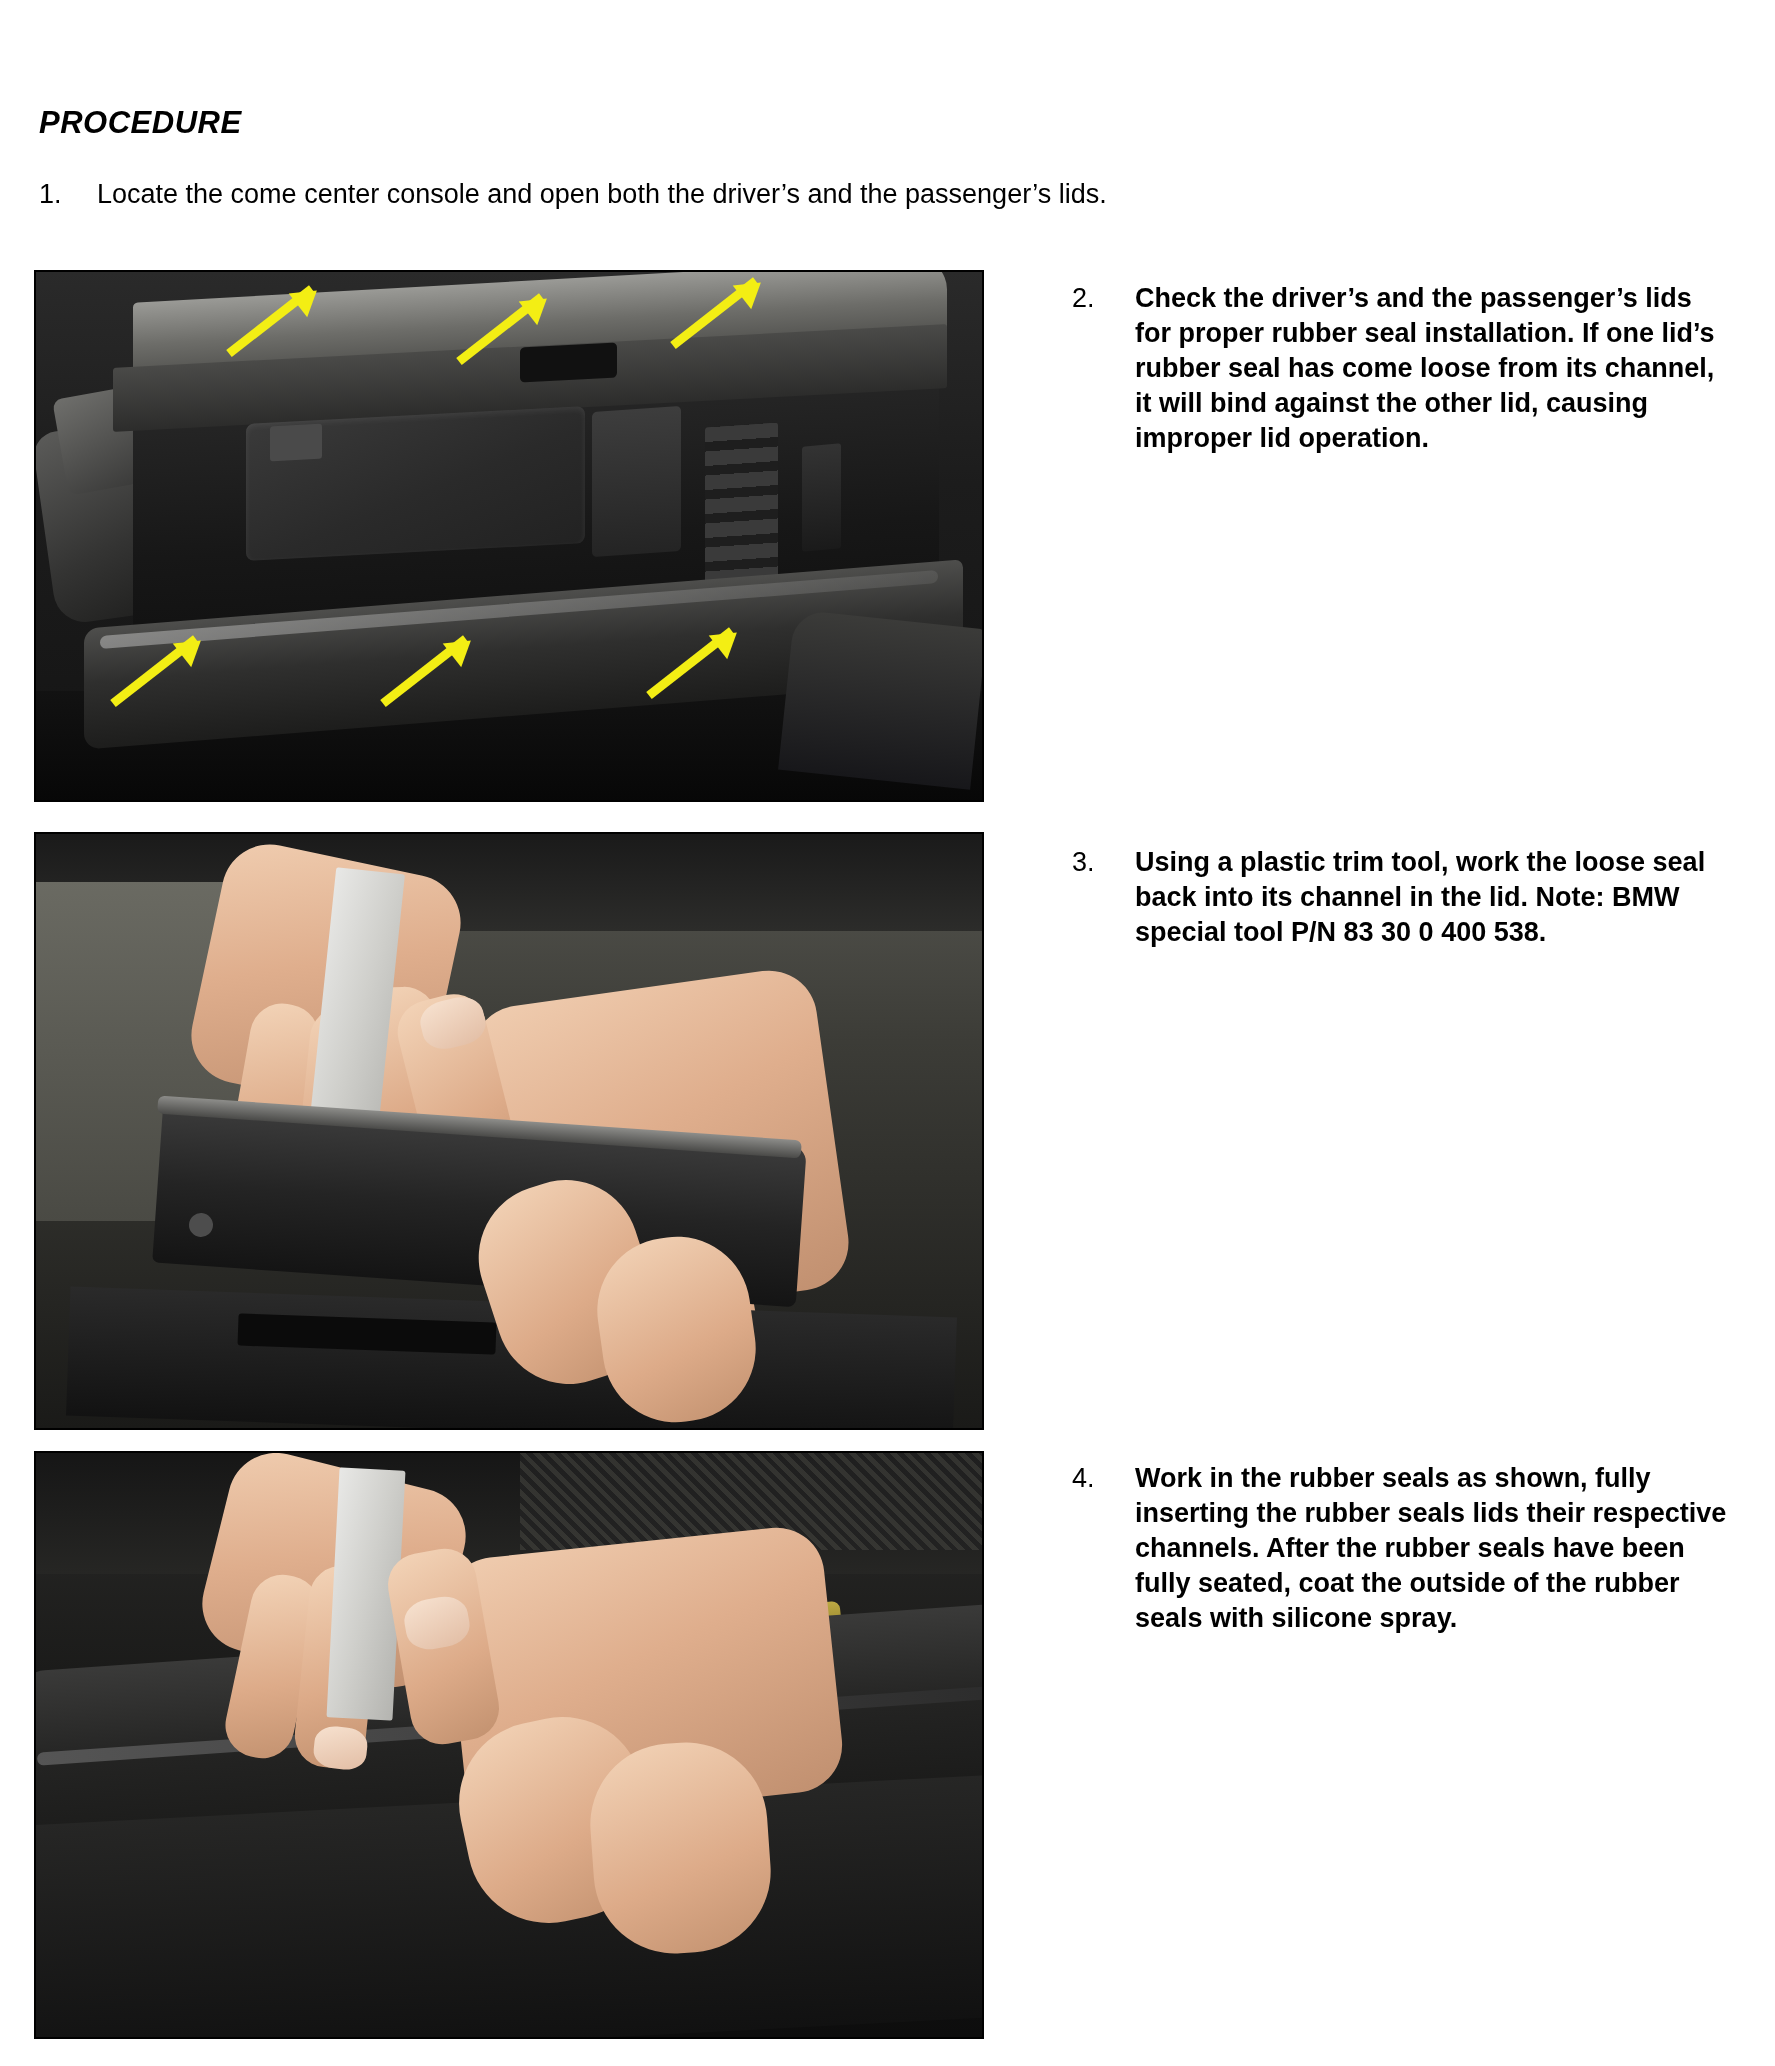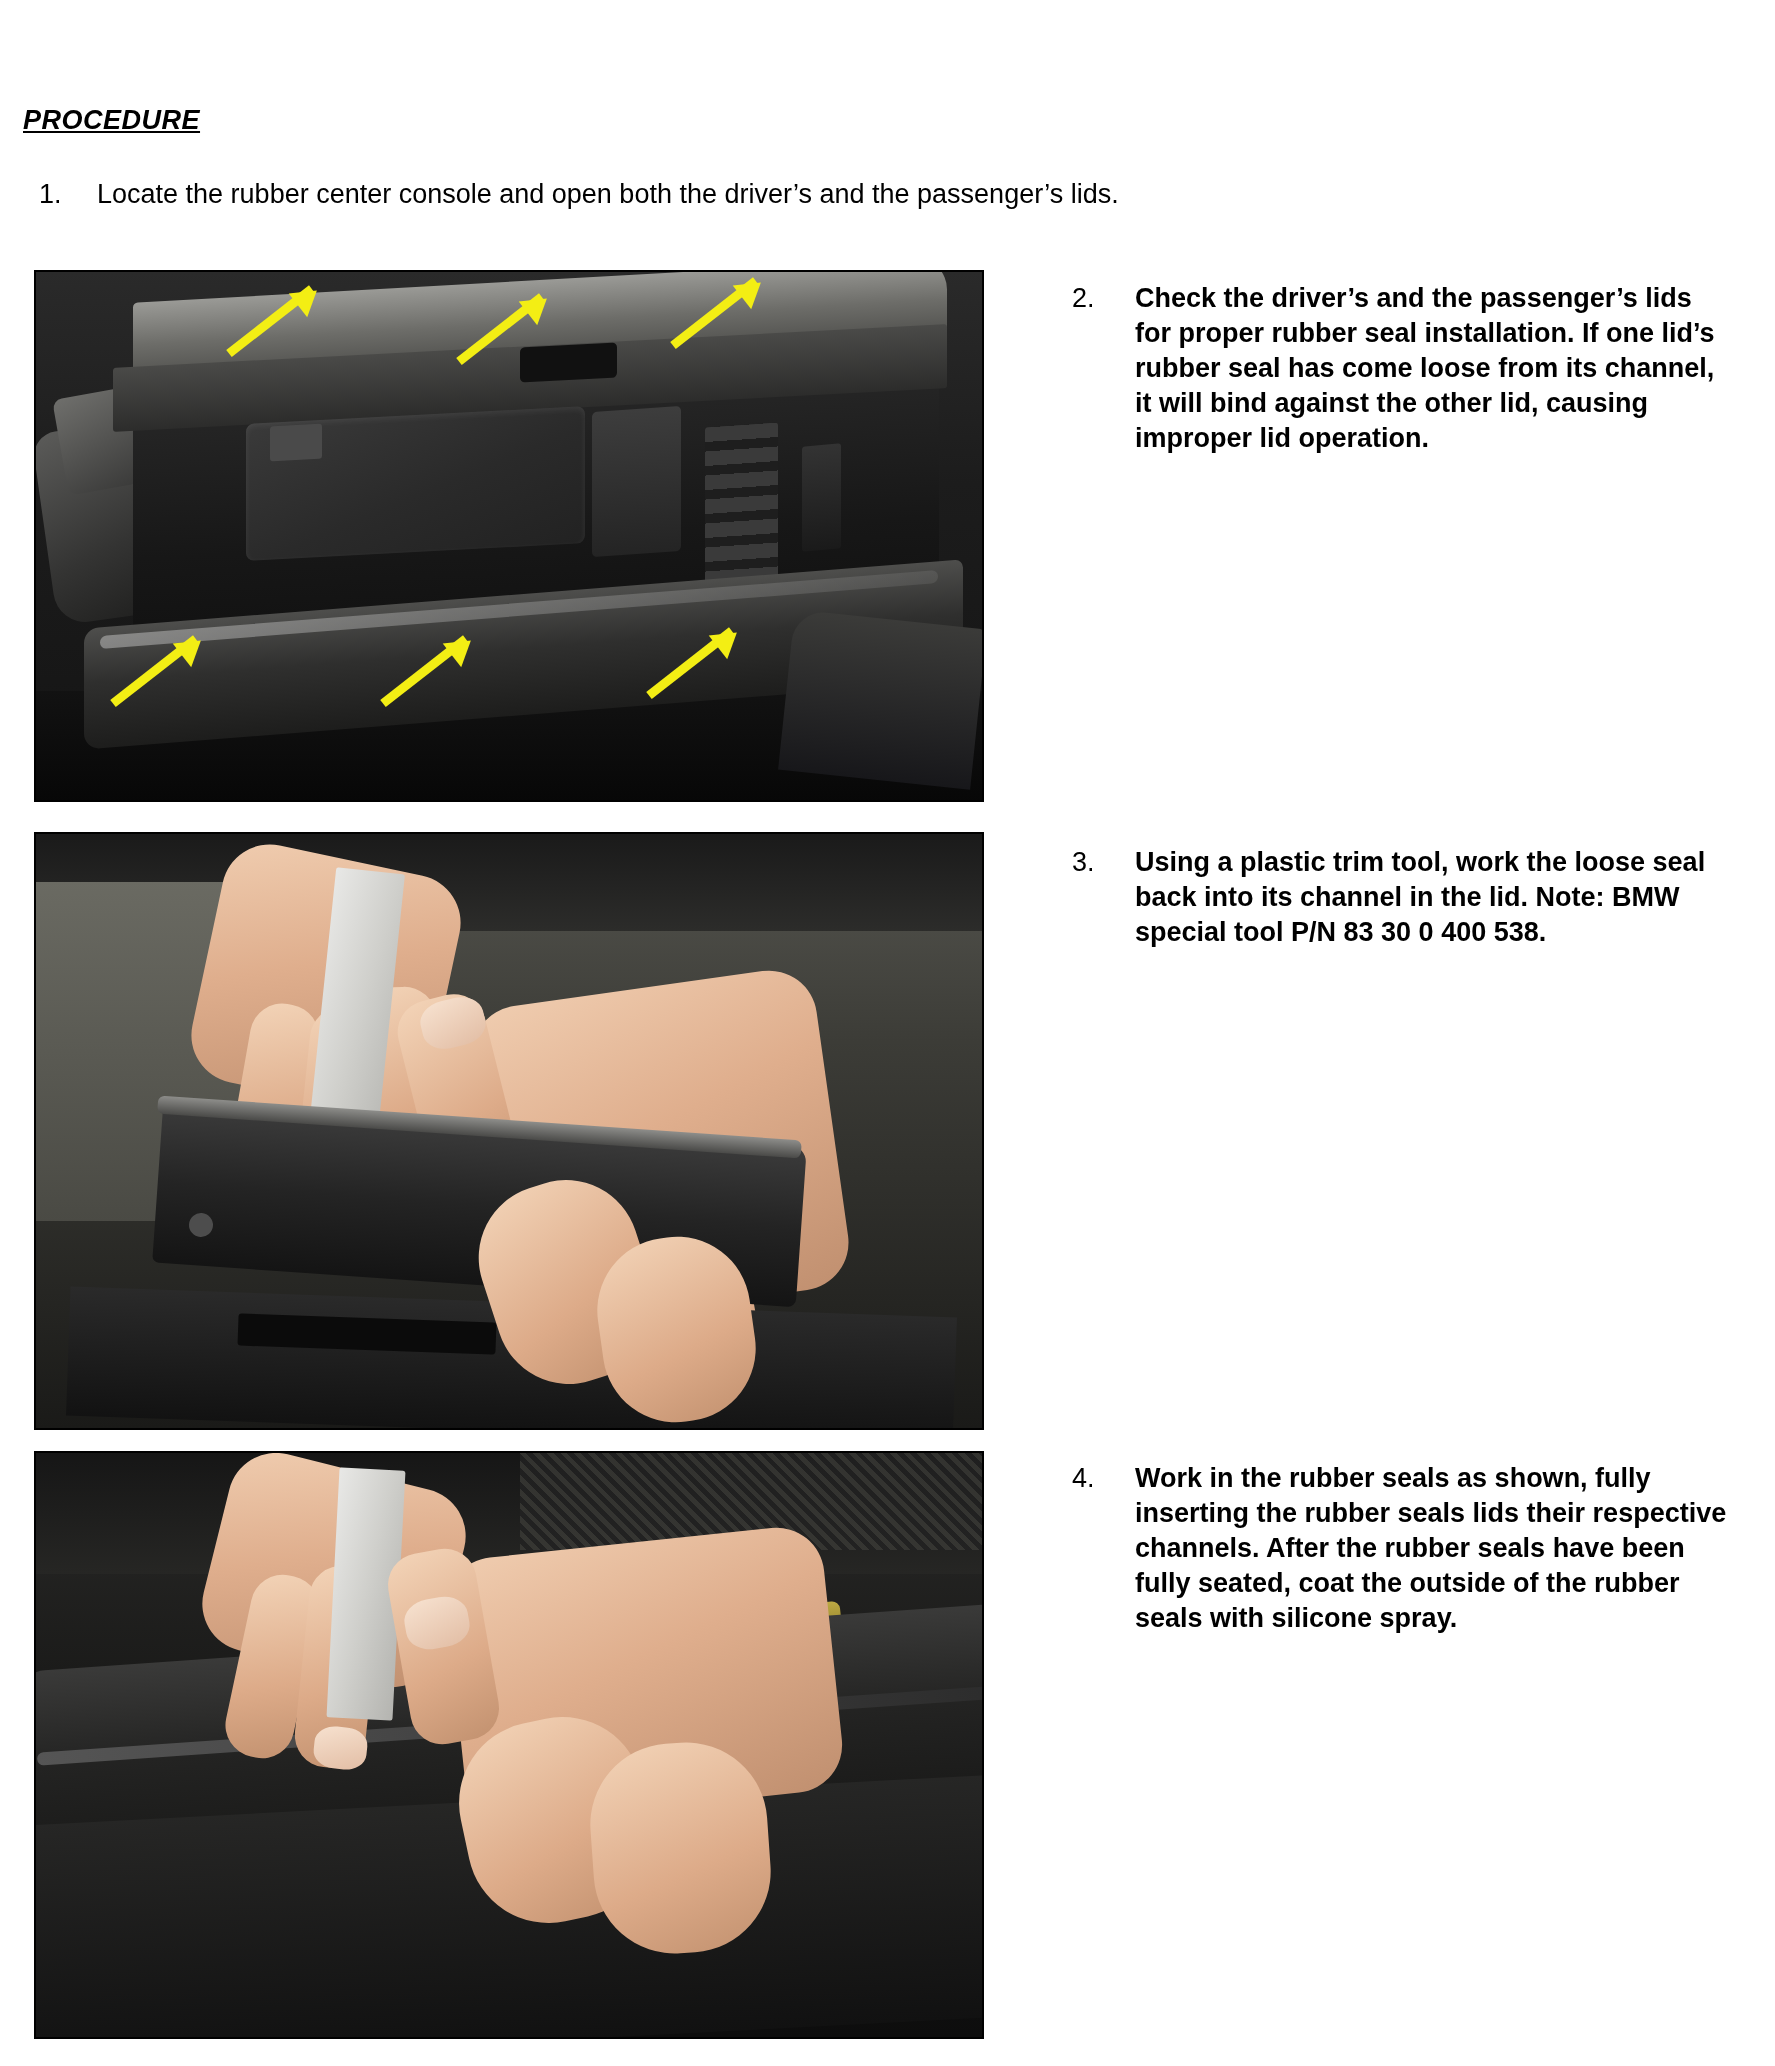--- a/index.html
+++ b/index.html
@@ -34,26 +34,25 @@
     justify-content: space-between;
     align-items: baseline;
     font-size: 27px;
     font-weight: bold;
     letter-spacing: 0.2px;
   }
 
   
   .section-title {
     position: absolute;
-    left: 23px;
+    left: 39px;
     top: 105px;
-    font-size: 27px;
+    font-size: 31px;
     font-weight: bold;
     font-style: italic;
-    text-decoration: underline;
     letter-spacing: 0.5px;
   }
 
   
   .step1 {
     position: absolute;
     left: 39px;
     top: 179px;
     width: 1653px;
     font-size: 27px;
@@ -358,21 +357,21 @@
 </head>
 <body>
 
 <div class="page">
 
 
   <div class="section-title">PROCEDURE</div>
 
   <div class="step1">
     <span class="num">1.</span>
-    <span class="txt">Locate the rubber center console and open both the driver’s and the passenger’s lids.</span>
+    <span class="txt">Locate the come center console and open both the driver’s and the passenger’s lids.</span>
   </div>
 
   <div class="figure" id="fig1">
     <div class="photo">
       <div class="p1-bg"></div>
       <div class="p1-shifter"></div>
       <div class="p1-shifter2"></div>
       <div class="p1-cavity"></div>
       <div class="p1-lid"></div>
       <div class="p1-lid2"></div>

